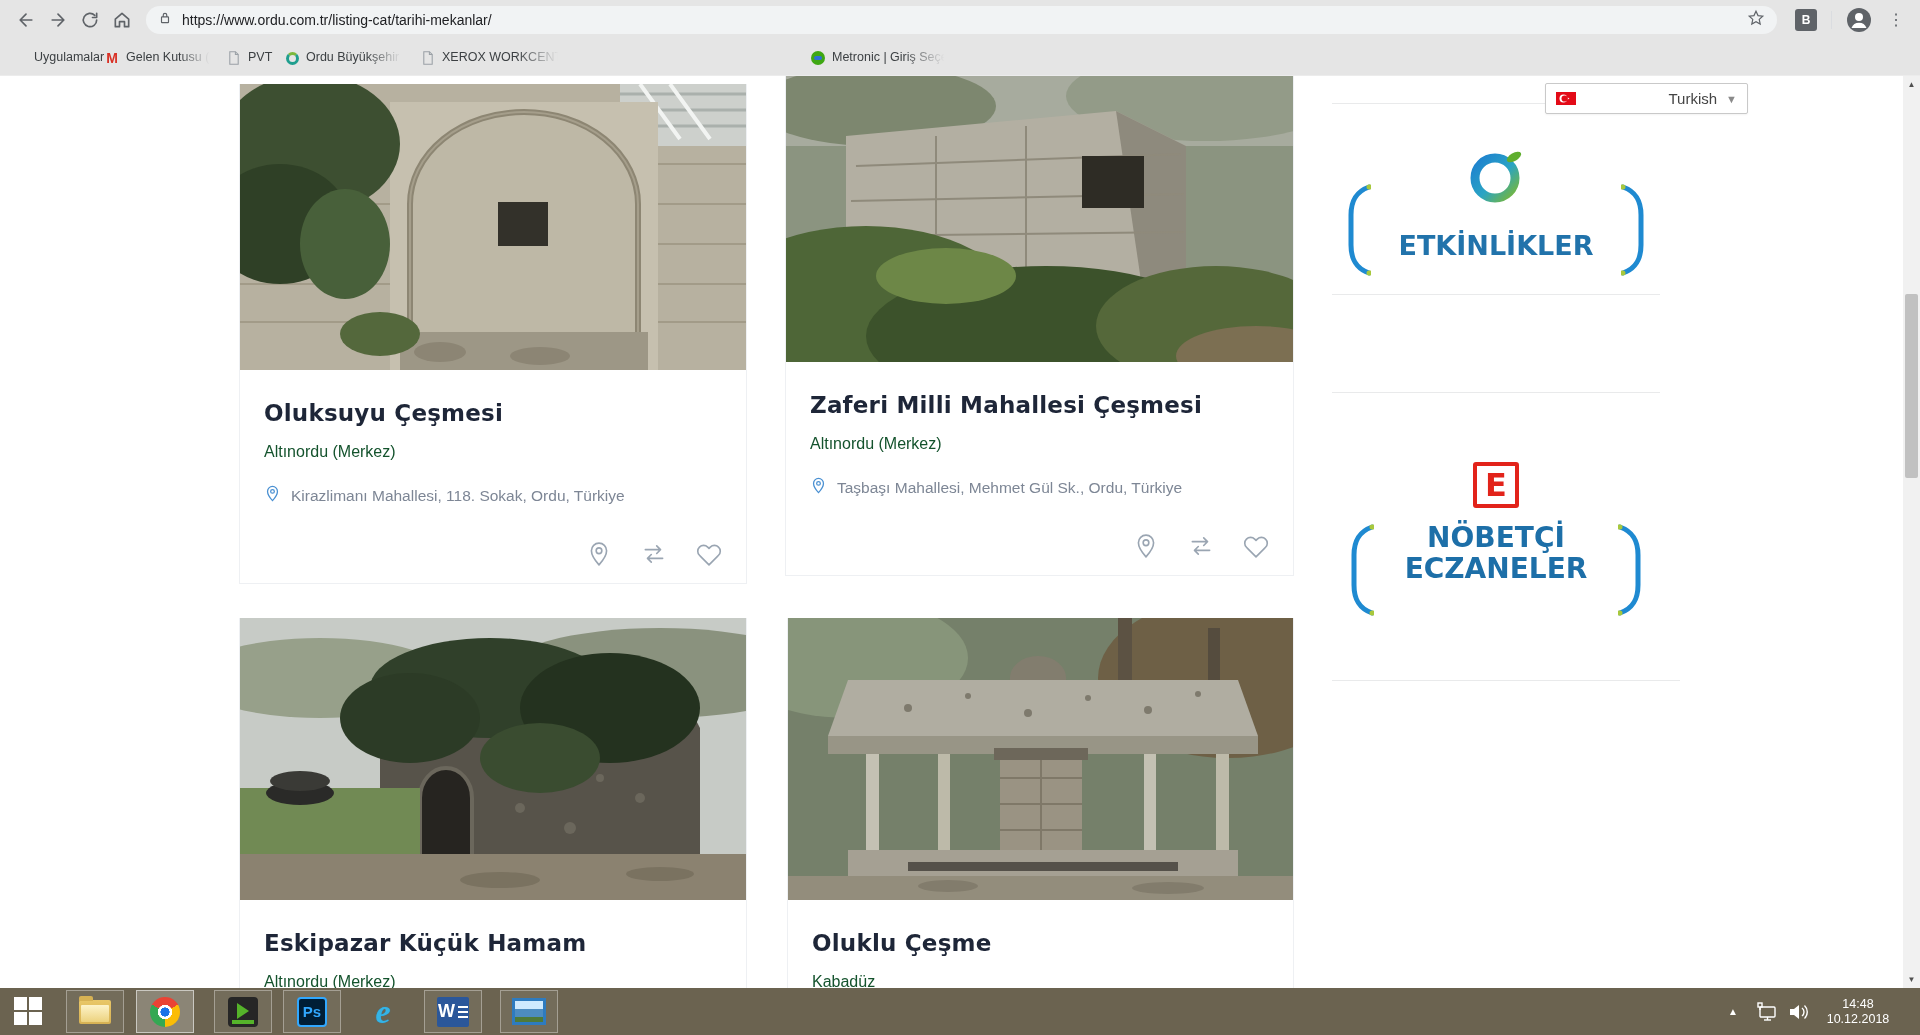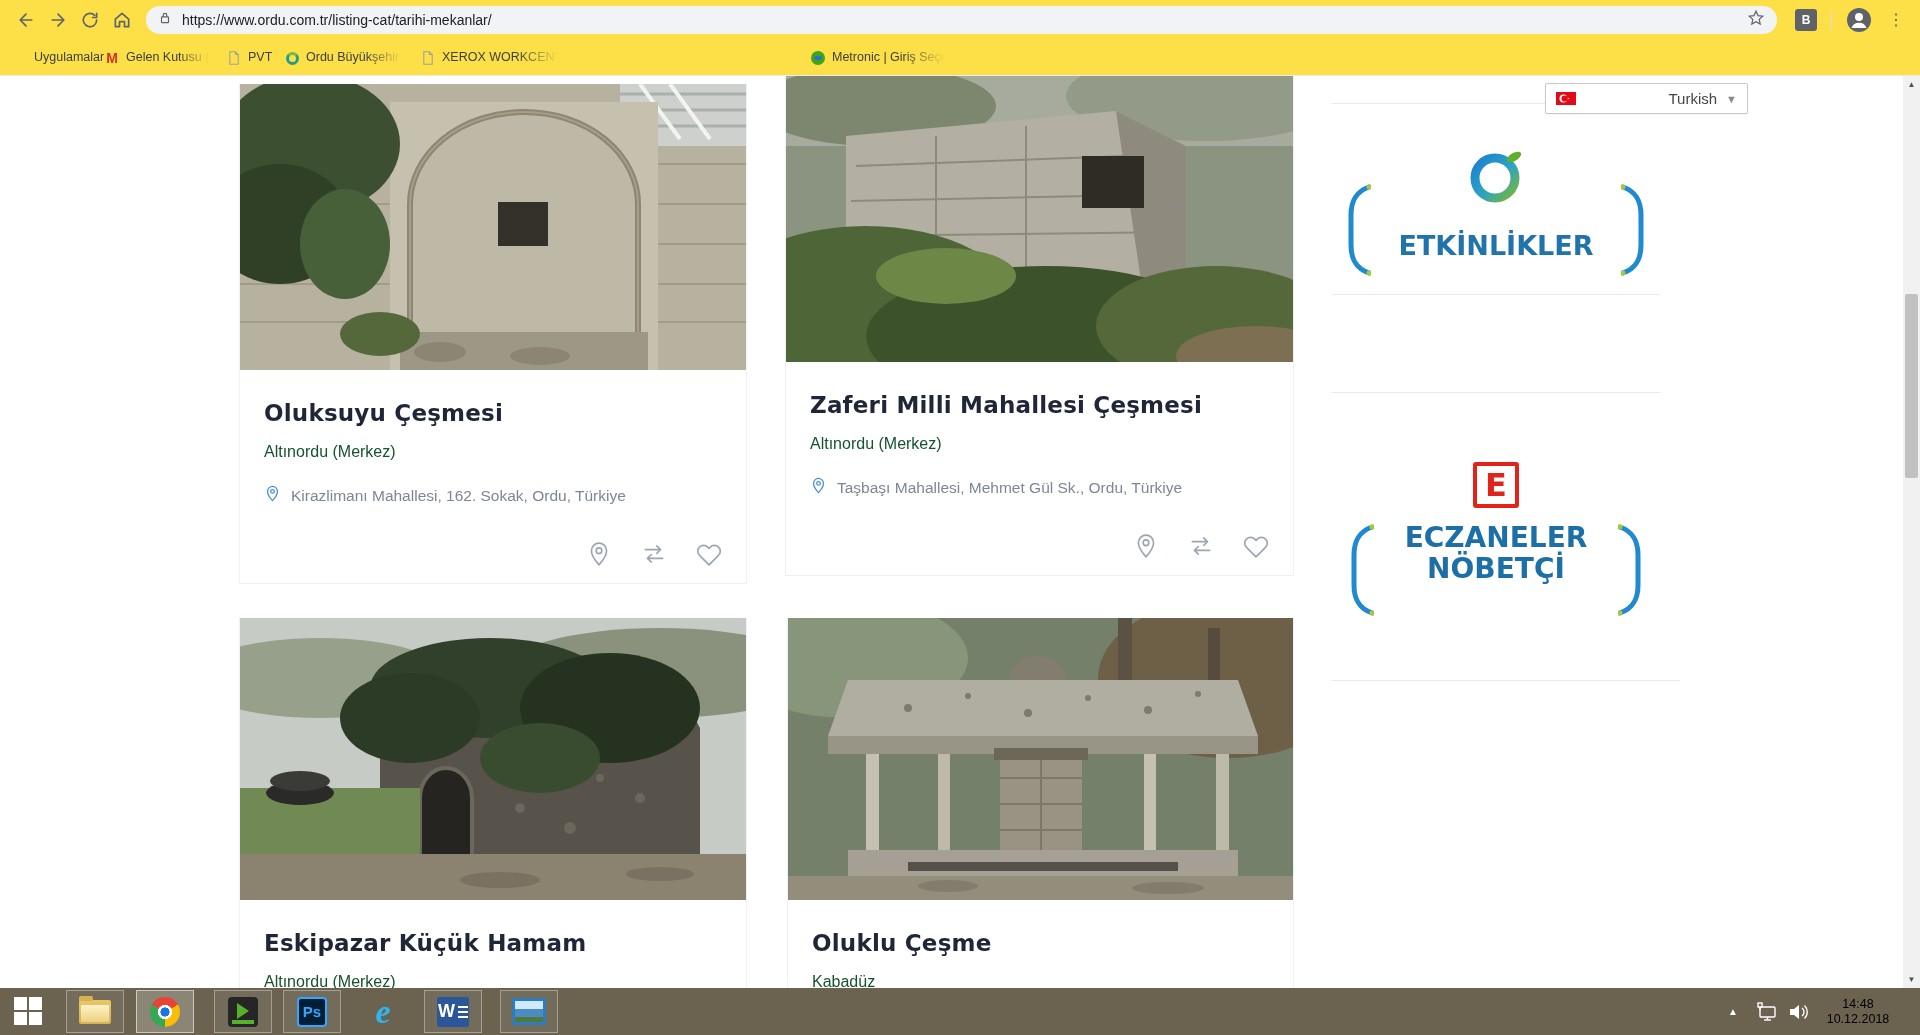--- a/index.html
+++ b/index.html
@@ -1,21 +1,21 @@
 <!DOCTYPE html>
 <html><head>
 <meta charset="utf-8">
 <style>
   * { margin:0; padding:0; box-sizing:border-box; }
   html,body { width:1920px; height:1035px; overflow:hidden; background:#fff;
     font-family:"Liberation Sans", sans-serif; }
   .screen { position:relative; width:1920px; height:1035px; }
 
   
-  .chrome { position:absolute; top:0; left:0; width:1920px; height:76px; background:#fde047; }
+  .chrome { position:absolute; top:0; left:0; width:1920px; height:76px; background:#e5e5e5; }
   .toolbar { position:relative; height:39px; display:flex; align-items:center; padding:0 8px 0 10px; }
   .navbtn { width:32px; height:32px; border:none; background:transparent; display:flex;
     align-items:center; justify-content:center; color:#5f6368; cursor:pointer; }
   .navbtn svg { width:20px; height:20px; stroke:#5f6368; stroke-width:2; fill:none;
     stroke-linecap:round; stroke-linejoin:round; }
   .omnibox { flex:1; height:28px; margin:0 10px 0 8px; background:#f1f3f4; border-radius:14px;
     display:flex; align-items:center; padding:0 12px; }
   .omnibox .lock svg { width:14px; height:14px; fill:#5f6368; }
   .url { margin-left:10px; font-size:14px; color:#202124; flex:1; white-space:nowrap; overflow:hidden; }
   .star svg { width:18px; height:18px; fill:none; stroke:#5f6368; stroke-width:1.6; }
@@ -114,21 +114,21 @@
     color:#35b4e5; line-height:30px; text-shadow:0 0 1px #1a8fd0; }
   .wordic { width:32px; height:30px; background:#2b579a; border-radius:2px; color:#fff; display:flex;
     align-items:center; justify-content:center; gap:3px; font-weight:bold; font-size:18px; }
   .wordic .lines { display:flex; flex-direction:column; gap:3px; }
   .wordic .lines i { width:10px; height:2px; background:#fff; }
   .photoic { width:34px; height:27px; border:3px solid #2e7bbf;
     background:linear-gradient(#cfeafe 0 40%, #4d8cc0 40% 75%, #4f7a3a 75%); }
   .tray { position:absolute; top:0; height:47px; display:flex; align-items:center; color:#fff; }
   .tray svg { fill:none; stroke:#fff; stroke-width:1.4; }
   .clock { position:absolute; left:1822px; top:0; width:72px; height:47px; display:flex;
-    flex-direction:column; align-items:center; justify-content:center; color:#000000;
+    flex-direction:column; align-items:center; justify-content:center; color:#ffffff;
     font-size:12.5px; line-height:15px; cursor:default; }
 </style>
 </head>
 <body>
 
 <div class="screen">
 
   <header class="chrome">
     <div class="toolbar">
       <button class="navbtn">
@@ -262,21 +262,21 @@
       </div>
       <h3 class="card-title">Oluksuyu Çeşmesi</h3>
       <div class="card-district">Altınordu (Merkez)</div>
       <div class="card-addr">
         <span class="pin">
           <svg viewBox="0 0 24 24">
               <path d="M12 2a7 7 0 0 0-7 7c0 5.2 7 13 7 13s7-7.8 7-13a7 7 0 0 0-7-7z"></path>
               <circle cx="12" cy="9" r="2.6"></circle>
             </svg>
         </span>
-        <span>Kirazlimanı Mahallesi, 162. Sokak, Ordu, Türkiye</span>
+        <span>Kirazlimanı Mahallesi, 118. Sokak, Ordu, Türkiye</span>
       </div>
       <div class="card-actions">
         <span class="act">
           <svg viewBox="0 0 24 24">
               <path d="M12 2a7 7 0 0 0-7 7c0 5.2 7 13 7 13s7-7.8 7-13a7 7 0 0 0-7-7z"></path>
               <circle cx="12" cy="9" r="2.6"></circle>
             </svg>
         </span>
         <span class="act">
           <svg viewBox="0 0 24 24">
@@ -459,22 +459,22 @@
     </div>
 
     <div class="divider" style="left:1332px;top:218px;width:328px"></div>
     <div class="divider" style="left:1332px;top:316px;width:328px"></div>
 
     <div class="widget" style="top:386px;height:170px">
       <div class="elogo">
         <span>E</span>
       </div>
       <div class="wlabel" style="font-size:28px;margin-top:14px;color:#1d6fa8;line-height:31px">
+        <div>NÖBETÇİ</div>
         <div>ECZANELER</div>
-        <div>NÖBETÇİ</div>
       </div>
       <div class="bracket" style="left:16px;top:60px">
         <svg viewBox="0 0 26 96">
             <path d="M24 5C10 10 6 20 6 33v30c0 13 4 23 18 28" stroke="#1f8ad1" stroke-width="5" stroke-linecap="round"></path>
             <path d="M24 5h1M24 91h1" stroke="#a8c83c" stroke-width="5" stroke-linecap="round"></path>
           </svg>
       </div>
       <div class="bracket rt" style="right:16px;top:60px">
         <svg viewBox="0 0 26 96">
             <path d="M24 5C10 10 6 20 6 33v30c0 13 4 23 18 28" stroke="#1f8ad1" stroke-width="5" stroke-linecap="round"></path>

